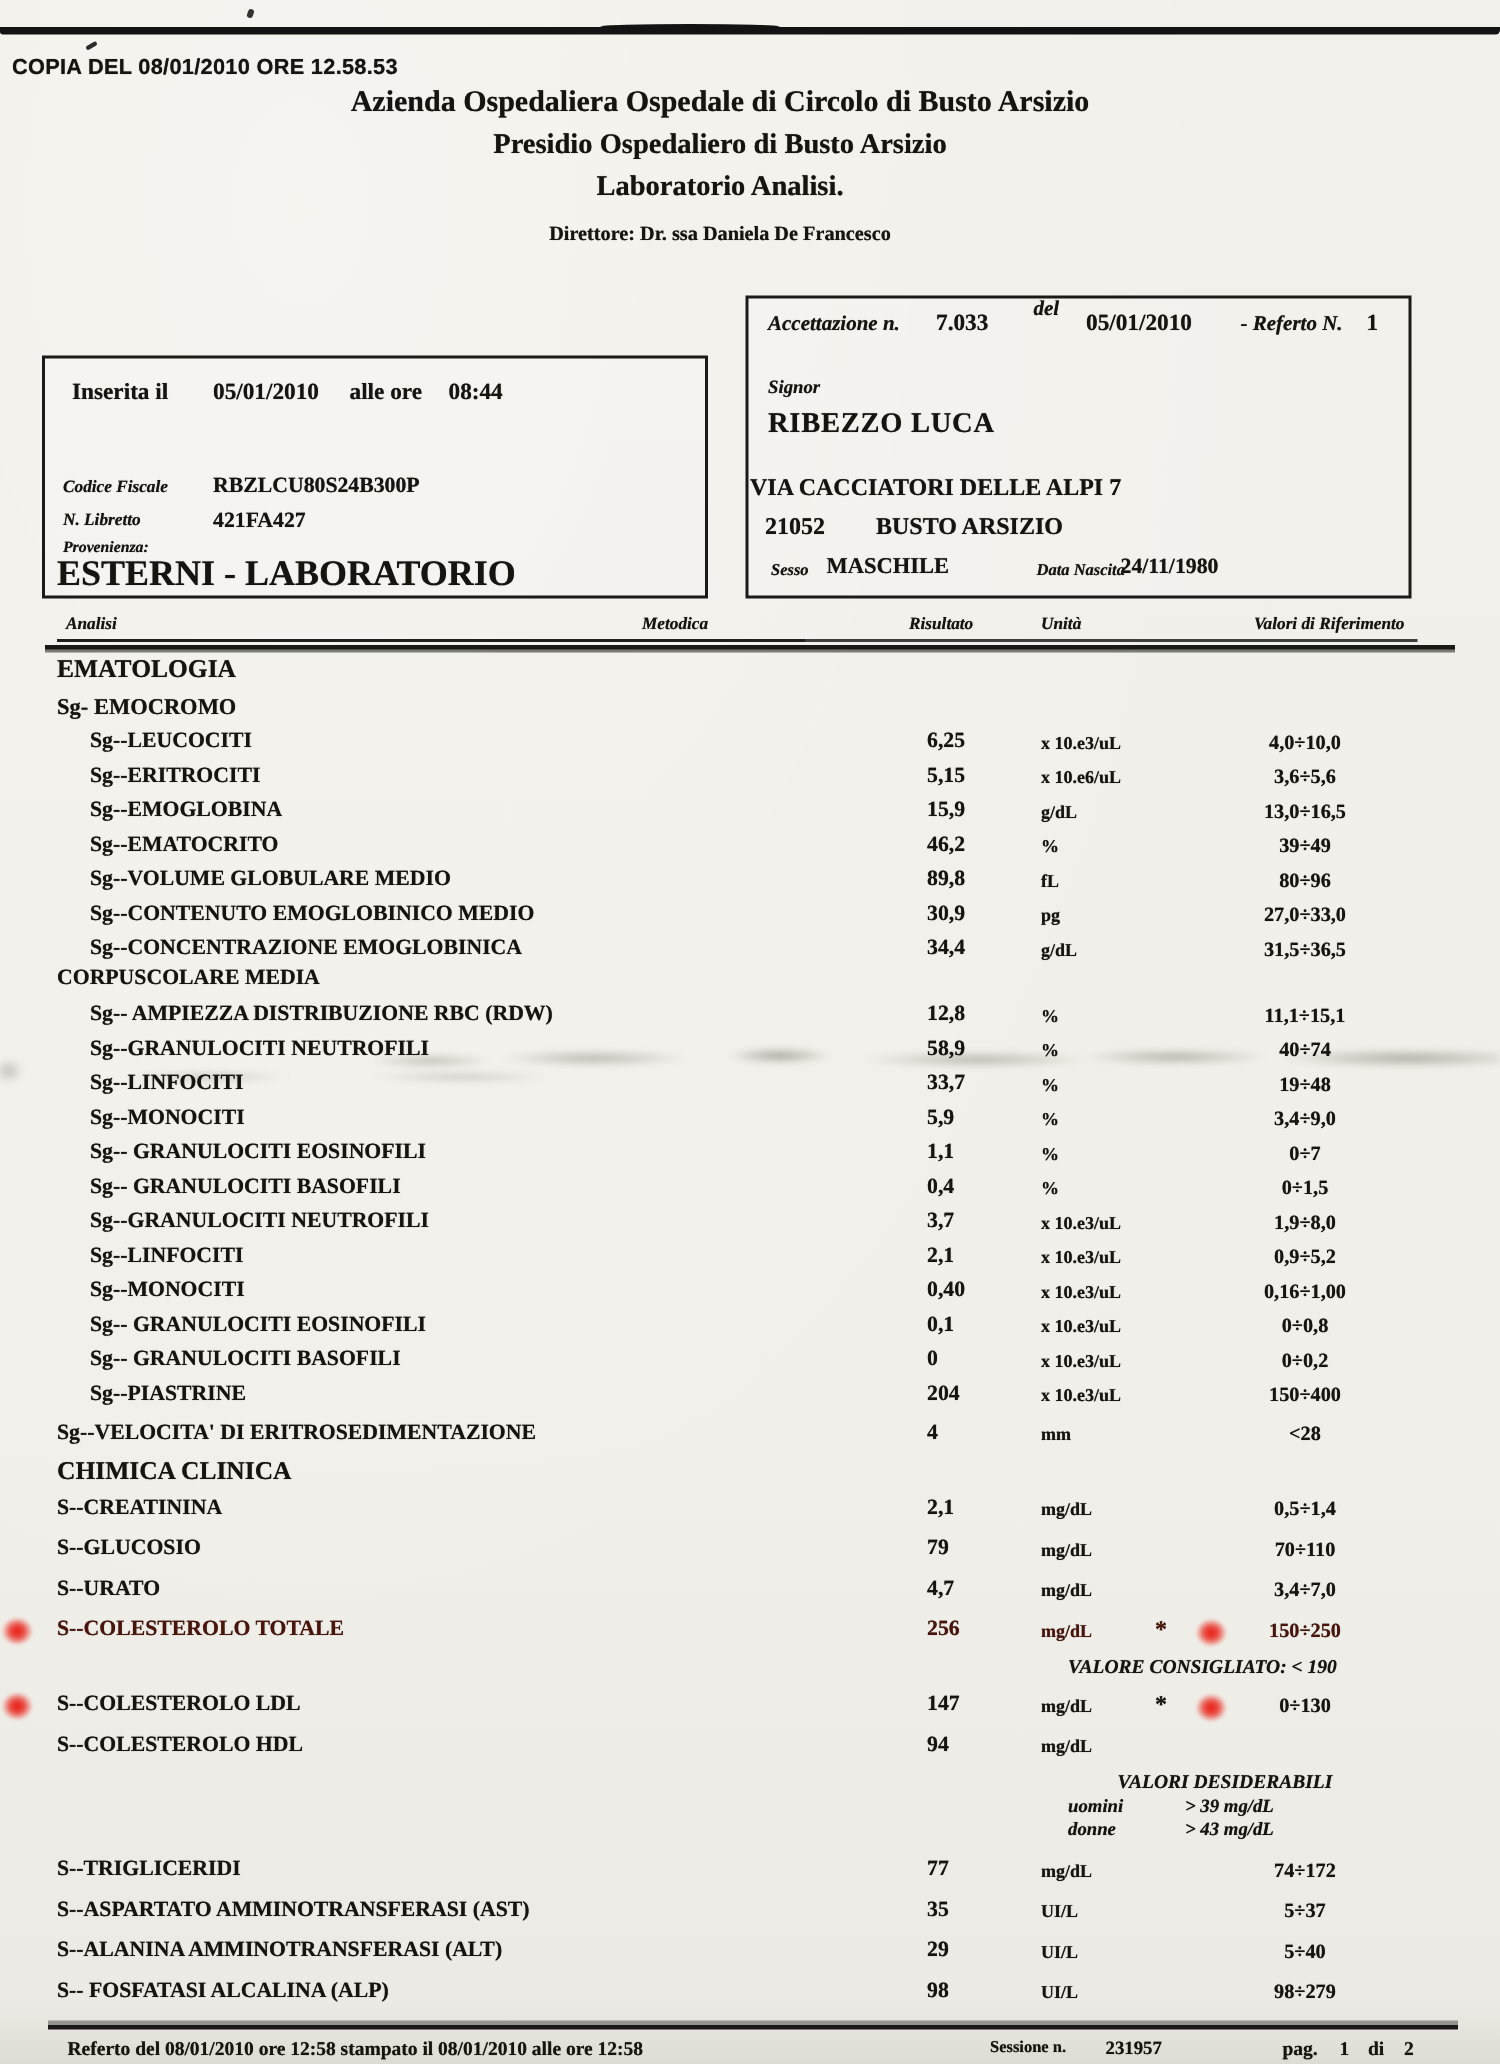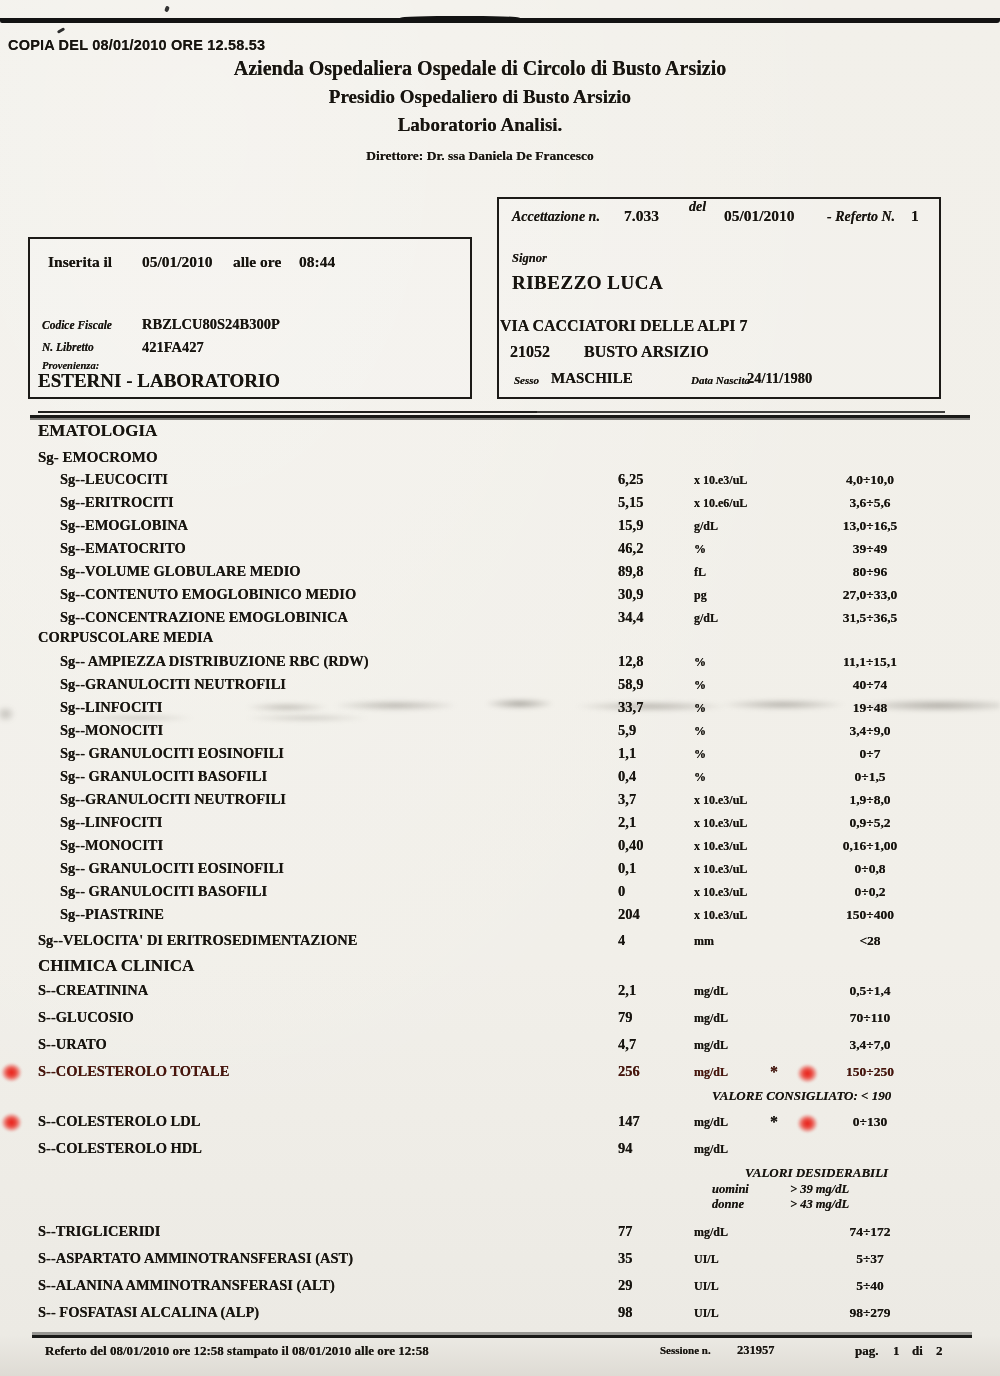--- a/index.html
+++ b/index.html
@@ -112,21 +112,21 @@
   <div class="boxL">
     <span class="abs b" style="left:18px; top:14px; font-size:15.5px;">Inserita il</span>
     <span class="abs b" style="left:112px; top:14px; font-size:15.5px;">05/01/2010</span>
     <span class="abs b" style="left:203px; top:14px; font-size:15.5px;">alle ore</span>
     <span class="abs b" style="left:269px; top:14px; font-size:15.5px;">08:44</span>
     <span class="abs it b" style="left:12px; top:80px; font-size:11.5px;">Codice Fiscale</span>
     <span class="abs b" style="left:112px; top:77px; font-size:14.5px;">RBZLCU80S24B300P</span>
     <span class="abs it b" style="left:12px; top:102px; font-size:11.5px;">N. Libretto</span>
     <span class="abs b" style="left:112px; top:100px; font-size:14.5px;">421FA427</span>
     <span class="abs it b" style="left:12px; top:121px; font-size:10.5px;">Provenienza:</span>
-    <span class="abs b" style="left:8px; top:131px; font-size:19px;">ESTERNI - LABORATORIO</span>
+    <span class="abs b" style="left:8px; top:131px; font-size:24px;">ESTERNI - LABORATORIO</span>
   </div>
 
   <div class="boxR">
     <span class="abs it b" style="left:13px; top:10px; font-size:14px;">Accettazione n.</span>
     <span class="abs b" style="left:125px; top:8px; font-size:15.5px;">7.033</span>
     <span class="abs it b" style="left:190px; top:0; font-size:14px;">del</span>
     <span class="abs b" style="left:225px; top:8px; font-size:15.5px;">05/01/2010</span>
     <span class="abs it b" style="left:328px; top:10px; font-size:14px;">- Referto N.</span>
     <span class="abs b" style="left:412px; top:8px; font-size:15.5px;">1</span>
     <span class="abs it b" style="left:13px; top:52px; font-size:12.5px;">Signor</span>
@@ -134,20 +134,27 @@
     <span class="abs b" style="left:1px; top:118px; font-size:16px;">VIA CACCIATORI DELLE ALPI 7</span>
     <span class="abs b" style="left:11px; top:144px; font-size:16px;">21052</span>
     <span class="abs b" style="left:85px; top:144px; font-size:16px;">BUSTO ARSIZIO</span>
     <span class="abs it b" style="left:15px; top:175px; font-size:11px;">Sesso</span>
     <span class="abs b" style="left:52px; top:171px; font-size:15px;">MASCHILE</span>
     <span class="abs it b" style="left:192px; top:175px; font-size:11px;">Data Nascita</span>
     <span class="abs b" style="left:248px; top:171px; font-size:14.5px;">24/11/1980</span>
   </div>
 
   <div class="table">
+    <div class="thead">
+      <span class="abs" style="left:44px;">Analisi</span>
+      <span class="abs" style="left:428px;">Metodica</span>
+      <span class="abs" style="left:606px;">Risultato</span>
+      <span class="abs" style="left:694px;">Unità</span>
+      <span class="abs" style="left:836px;">Valori di Riferimento</span>
+    </div>
     <div class="rule-thin"></div>
     <div class="rule-thick"></div>
     <div id="sections">
         <div class="sec-0">
           <div class="section-title">EMATOLOGIA</div>
           <div class="group-title">Sg- EMOCROMO</div>
           <div class="row">
             <span class="lbl">Sg--LEUCOCITI</span>
             <span class="res">6,25</span>
             <span class="unit">x 10.e3/uL</span>

